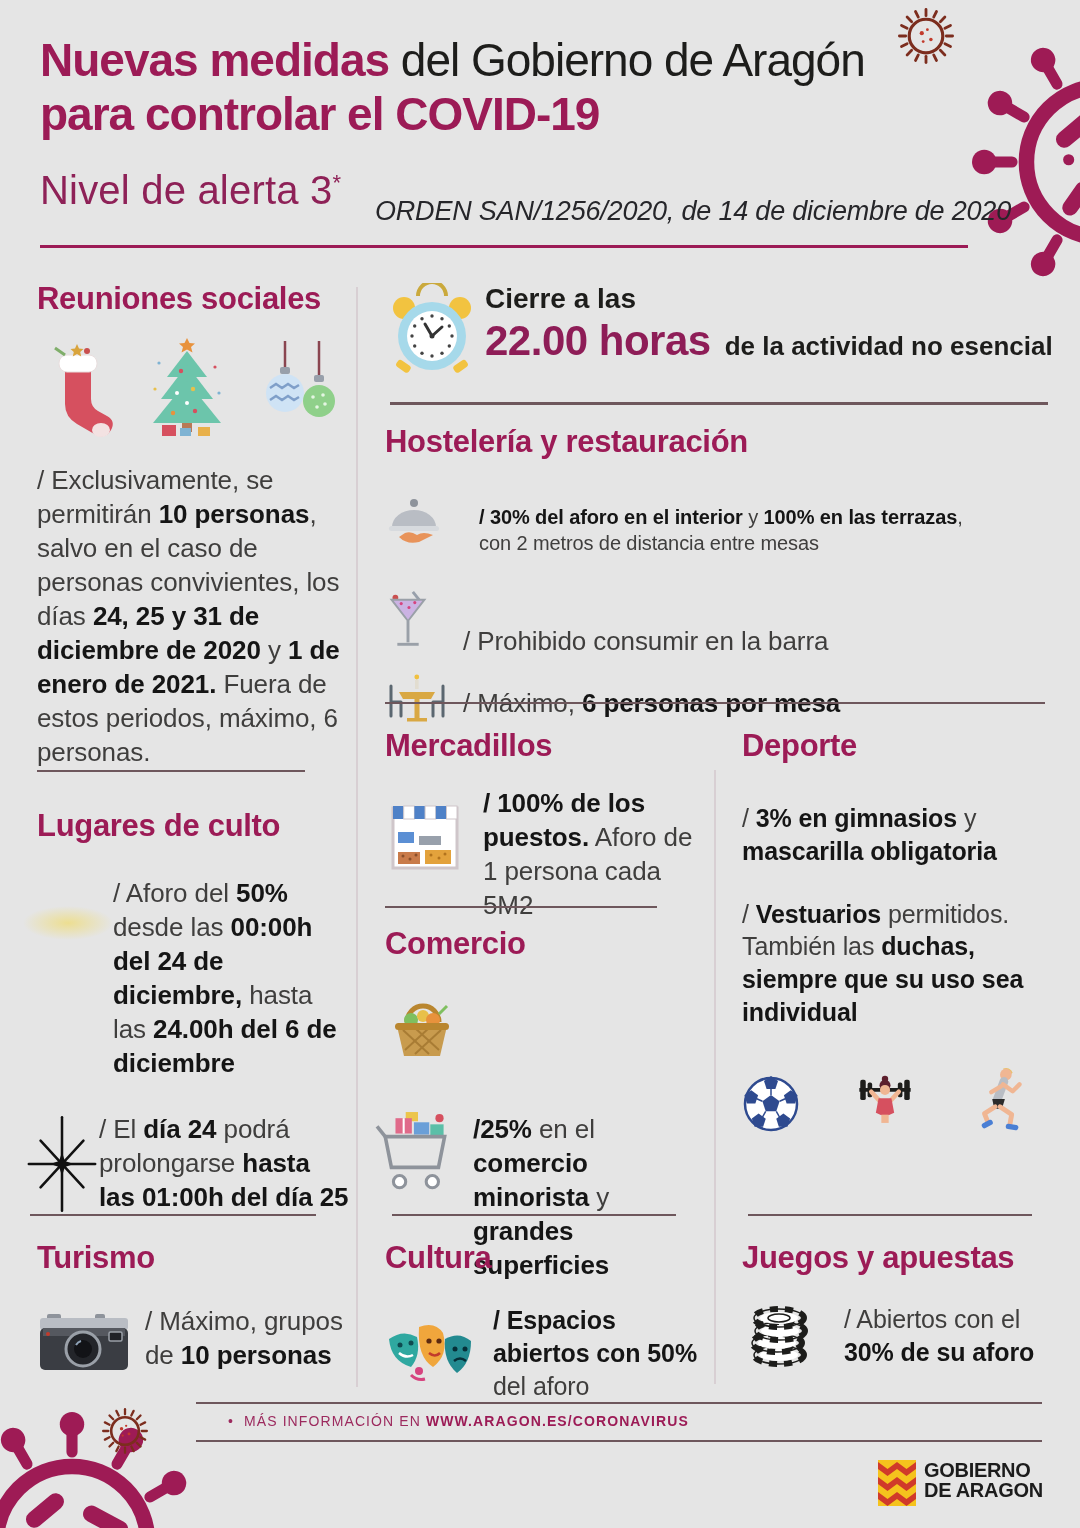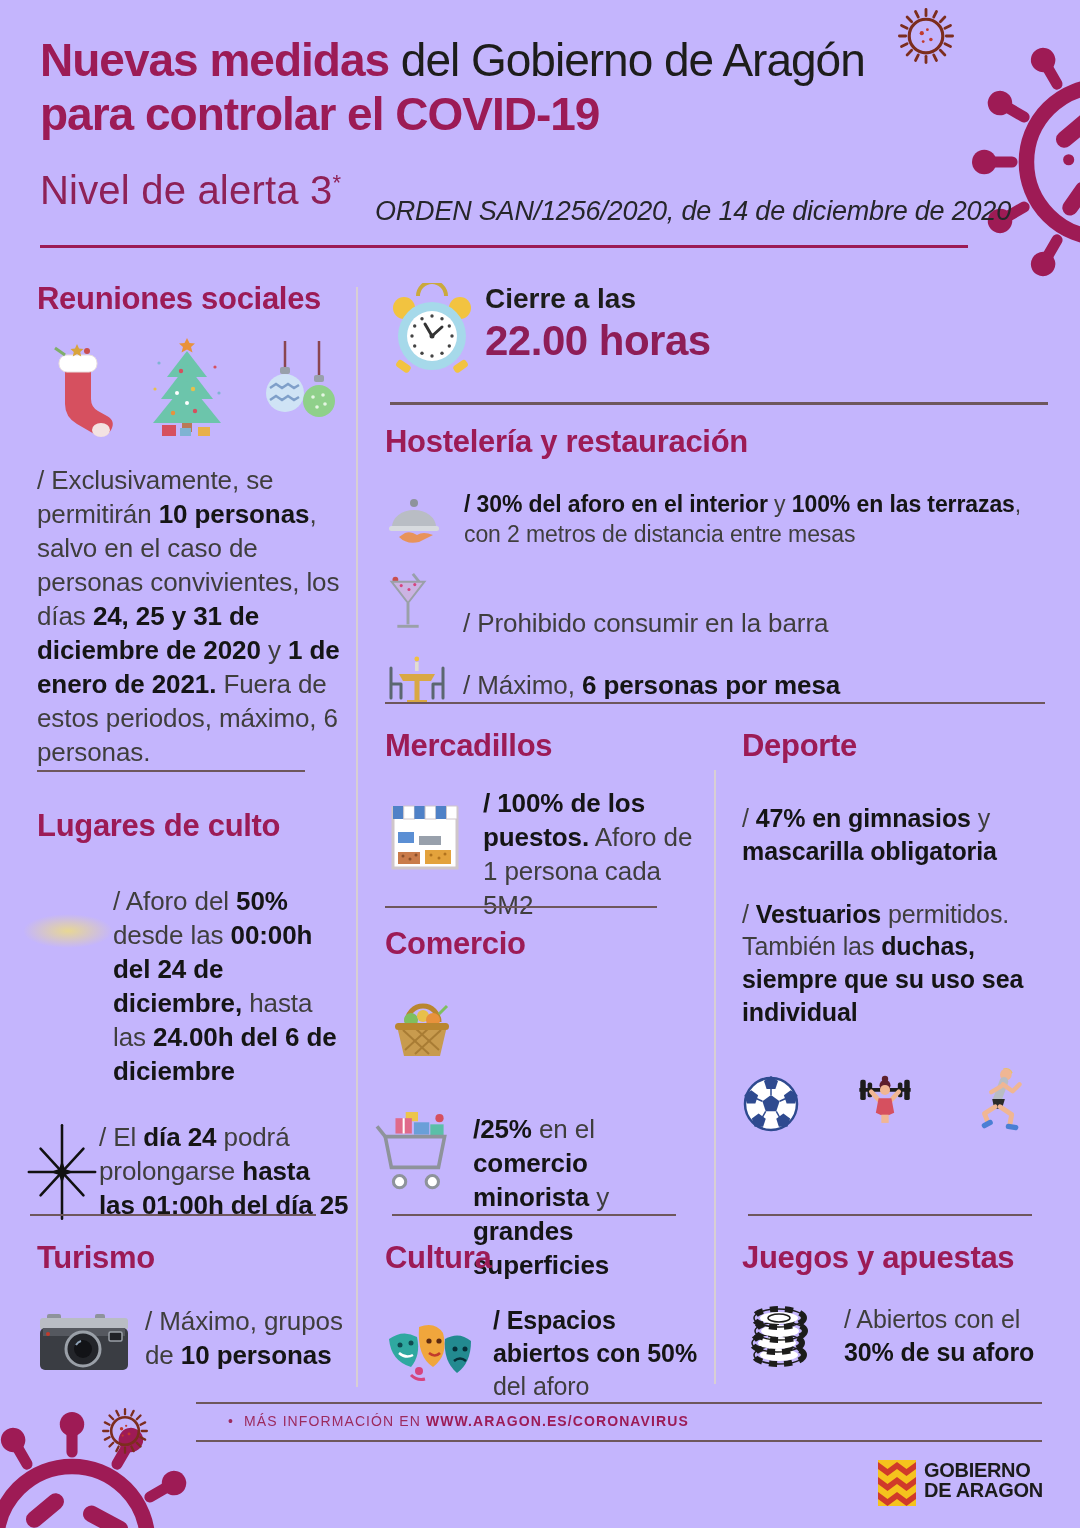--- a/index.html
+++ b/index.html
@@ -1,16 +1,16 @@
 <!DOCTYPE html>
 <html><head>
 <meta charset="utf-8">
 <style>
   html,body{margin:0;padding:0;background:#ffffff;}
-  #page{position:relative;width:1080px;height:1528px;background:#c4b5fd;overflow:hidden;
+  #page{position:relative;width:1080px;height:1528px;background:#e5e5e5;overflow:hidden;
         font-family:"Liberation Sans","DejaVu Sans",sans-serif;color:#3f3e3d;}
   .abs{position:absolute;}
   .mag{color:#9c1b56;}
   .b{font-weight:700;color:#151515;}
   .h2{font-size:31px;font-weight:700;color:#9c1b56;letter-spacing:-0.3px;}
   .tx{font-size:26px;line-height:1.31;color:#3f3e3d;letter-spacing:-0.1px;}
   .bullet{display:flex;align-items:flex-start;}
   .ic{flex:none;}
   .hline{height:2px;background:#6e575c;}
   .vline{width:2px;background:#d8cfd3;}
@@ -196,21 +196,21 @@
     </div>
     <p class="tx" style="margin:18px 0 0 0">
       <span>/ Exclusivamente, se permitirán </span><span class="b">10 personas</span><span>, salvo en el caso de personas convivientes, los días </span><span class="b">24, 25 y 31 de diciembre de 2020</span><span> y </span><span class="b">1 de enero de 2021.</span><span> Fuera de estos periodos, máximo, 6 personas.</span>
     </p>
   </div>
 
   <div class="abs hline" style="left:37px;top:770px;width:268px"></div>
 
   <div class="abs" style="left:37px;top:808px;width:312px">
     <div class="h2">Lugares de culto</div>
-    <div class="bullet" style="margin-top:40px">
+    <div class="bullet" style="margin-top:32px">
       <span class="ic glow" style="width:90px;margin:30px 0 0 -14px"></span>
       <p class="tx" style="margin:0;width:250px">
         <span>/ Aforo del </span><span class="b">50%</span><span>  desde las </span><span class="b">00:00h del 24 de diciembre,</span><span> hasta las </span><span class="b">24.00h del 6 de diciembre</span>
       </p>
     </div>
     <div class="bullet" style="margin-top:32px">
       <span class="ic" style="width:76px;margin-left:-14px">
         <svg width="78" height="104" viewBox="0 0 80 104">
           <g stroke="#111" stroke-width="2.6" stroke-linecap="round">
             <line x1="40" y1="4" x2="40" y2="100"></line>
@@ -279,38 +279,39 @@
         </g>
         <line x1="44" y1="52" x2="37" y2="40" stroke="#333" stroke-width="3" stroke-linecap="round"></line>
         <line x1="44" y1="52" x2="54" y2="43" stroke="#333" stroke-width="3" stroke-linecap="round"></line>
         <circle cx="44" cy="52" r="2.5" fill="#333"></circle>
       </svg>
     </span>
     <div style="margin-left:97px;width:570px">
       <div class="cierre1">Cierre a las</div>
       <div style="display:flex;align-items:baseline;margin-top:2px">
         <span class="cierre-time">22.00 horas</span>
+        <span class="cierre2" style="margin-left:14px">de la actividad no esencial</span>
       </div>
     </div>
   </div>
 
   <div class="abs hline" style="left:390px;top:402px;width:658px;height:3px"></div>
 
   <div class="abs" style="left:385px;top:424px;width:665px">
     <div class="h2">Hostelería y restauración</div>
     <div class="bullet" style="margin-top:28px">
       <span class="ic" style="width:78px;padding-top:4px">
         <svg width="58" height="58" viewBox="0 0 58 56">
           <circle cx="29" cy="10" r="4" fill="#8e939b"></circle>
           <path d="M7 34 a22 17 0 0 1 44 0 z" fill="#b9bdc4"></path>
           <rect x="4" y="33" width="50" height="5" rx="2.5" fill="#d7dade"></rect>
           <path d="M14 44 q8 8 20 5 l14 -7 q-10 -4 -16 0 q-6 -4 -12 -2 z" fill="#e8935a"></path>
         </svg>
       </span>
-      <p class="tx" style="margin:1px;width:585px;font-size:23px">
+      <p class="tx" style="margin:16px;width:585px;font-size:20px">
         <span class="nowrap"><span class="b">/ </span><span class="b">30% del aforo en el interior</span><span> y </span><span class="b">100% en las terrazas</span><span>,</span></span><br>
         <span>con 2 metros de distancia entre mesas</span>
       </p>
     </div>
     <div class="bullet" style="margin-top:18px;align-items:flex-end">
       <span class="ic" style="width:78px">
         <svg width="46" height="64" viewBox="0 0 46 66">
           <line x1="28" y1="2" x2="36" y2="12" stroke="#98a0ab" stroke-width="3"></line>
           <circle cx="10" cy="8" r="3" fill="#c94f4f"></circle>
           <polygon points="6,10 40,10 23,32" fill="#cbb3e3" stroke="#9aa0a8" stroke-width="2"></polygon>
@@ -419,21 +420,21 @@
       </span>
       <p class="tx" style="margin:0;width:230px">
         <span class="b">/</span><span class="b">25%</span><span> en el </span><span class="b">comercio minorista</span><span> y </span><span class="b">grandes superficies</span>
       </p>
     </div>
   </div>
 
   <div class="abs" style="left:742px;top:728px;width:315px">
     <div class="h2">Deporte</div>
     <p class="tx" style="margin:38px 0 0 0;width:312px;font-size:25px">
-      <span>/ </span><span class="b">47% en gimnasios</span><span> y </span><span class="b">mascarilla obligatoria</span>
+      <span>/ </span><span class="b">3% en gimnasios</span><span> y </span><span class="b">mascarilla obligatoria</span>
     </p>
     <p class="tx" style="margin:30px 0 0 0;width:312px;font-size:25px">
       <span>/ </span><span class="b">Vestuarios</span><span> permitidos. También las </span><span class="b">duchas, siempre que su uso sea individual</span>
     </p>
     <div style="display:flex;justify-content:space-between;align-items:flex-end;margin-top:34px;width:290px">
       <span>
         <svg width="58" height="58" viewBox="0 0 58 58">
           <circle cx="29" cy="29" r="26" fill="#fff" stroke="#2e4a8f" stroke-width="2.5"></circle>
           <polygon points="29,20 37.6,26.2 34.3,36.3 23.7,36.3 20.4,26.2" fill="#2e4a8f"></polygon>
           <g fill="#2e4a8f">

